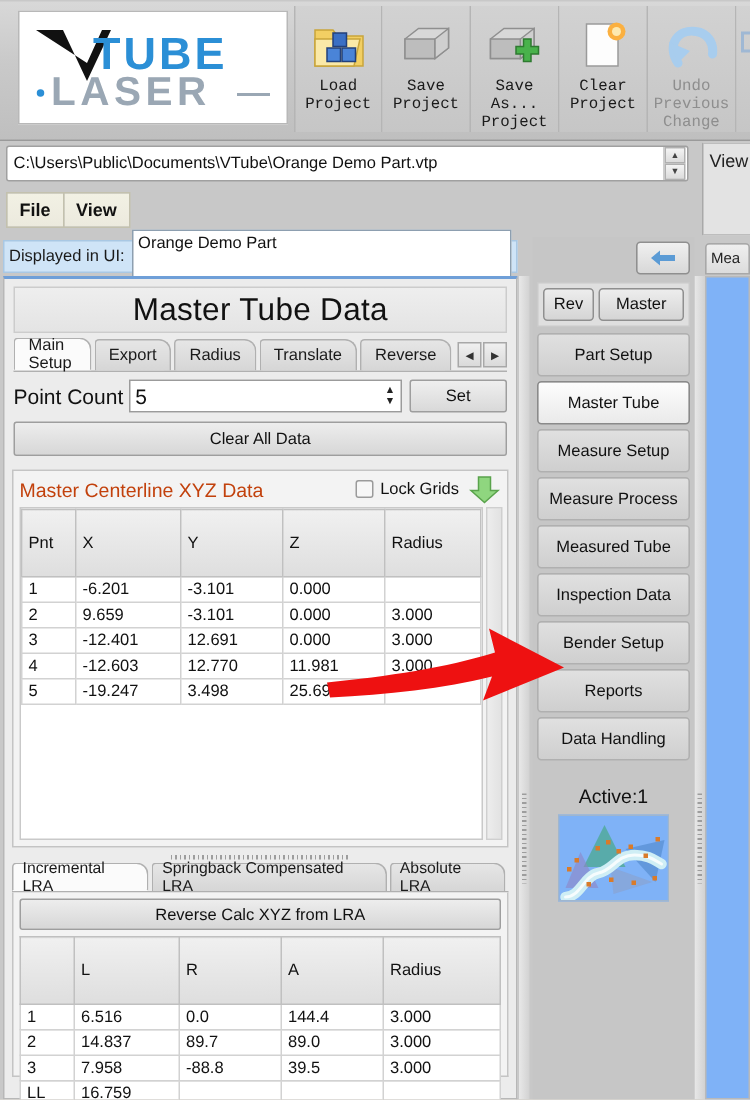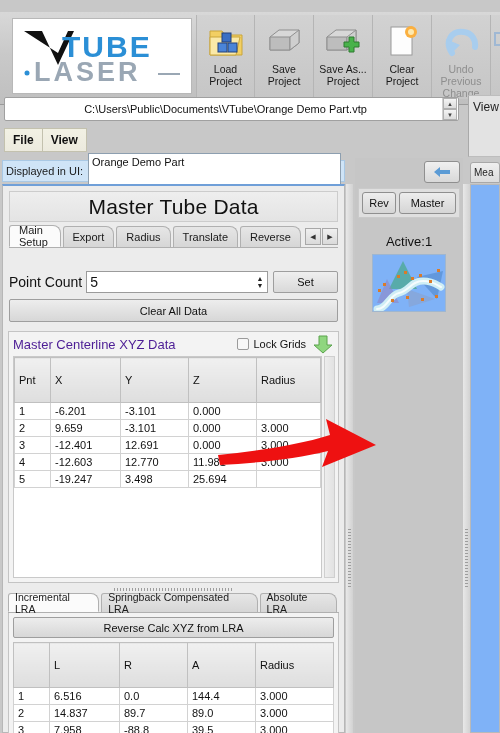--- a/index.html
+++ b/index.html
@@ -9,58 +9,59 @@
     overflow: hidden;
     background: #d4d0c8;
     font-family: "Liberation Sans", sans-serif;
     font-size: 11px;
     color: #000;
   }
   #app { position: relative; width: 500px; height: 733px; overflow: hidden; background: #c8c8c8; }
 
   
   .toolbar {
-    position: absolute; left: 0; top: 12px; width: 500px; height: 93px;
+    position: absolute; left: 0; top: 1px; width: 500px; height: 93px;
     background: linear-gradient(to bottom, #d8d8d8 0%, #c9c9c9 45%, #bfbfbf 100%);
     border-bottom: 1px solid #9a9a9a;
     display: flex; align-items: stretch;
   }
   .logo-box {
     width: 180px; margin: 6px 4px 10px 12px; background: #ffffff;
     border: 1px solid #b8b8b8; display: flex; align-items: center; justify-content: center;
     flex-shrink: 0;
   }
   .logo-svg { display: block; }
   .tb-group { display: flex; align-items: stretch; }
   .tb-btn {
     width: 59px; margin: 3px 0 5px 0;
     border-left: 1px solid #b5b5b5; border-right: 1px solid #b5b5b5;
     background: linear-gradient(to bottom,#d2d2d2,#c6c6c6);
     display: flex; flex-direction: column; align-items: center; justify-content: flex-start;
     padding-top: 7px;
     cursor: default;
+    font-family: Liberation Mono, monospace;
   }
   .tb-btn + .tb-btn { border-left: none; }
   .tb-icon { height: 40px; display: flex; align-items: center; justify-content: center; }
   .tb-label {
     font-size: 10.5px; line-height: 12px; text-align: center; color: #1a1a1a;
     margin-top: 1px; word-break: keep-all;
   }
   .tb-btn.disabled .tb-label { color: #8e8e8e; }
 
   
   .pathbar-wrap {
     position: absolute; left: 0; top: 97px; width: 466px; height: 26px;
   }
   .pathbar {
     position: absolute; left: 4px; top: 0; width: 455px; height: 24px;
     background: #fff; border: 1px solid #a0a0a0; border-radius: 2px;
     display: flex; align-items: center;
   }
-  .pathbar .ptxt { padding-left: 4px; font-size: 11px; color: #111; flex: 1; white-space: nowrap; overflow: hidden; text-align: center; }
+  .pathbar .ptxt { padding-left: 4px; font-size: 11px; color: #111; flex: 1; white-space: nowrap; overflow: hidden; }
   .spin {
     width: 15px; height: 22px; margin-right: 1px; display: flex; flex-direction: column;
     border-left: 1px solid #cfcfcf;
   }
   .spin div {
     flex: 1; background: linear-gradient(to bottom,#f4f4f4,#dcdcdc);
     border: 1px solid #b0b0b0; display: flex; align-items: center; justify-content: center;
     font-size: 6px; color: #444; line-height: 1;
   }
 
@@ -128,21 +129,21 @@
     border-bottom: 1px solid #fbfbfb; position: relative; z-index: 2;
   }
   .tab-arrows { display: flex; margin-left: 1px; align-self: center; }
   .tab-arrow {
     width: 16px; height: 17px; background: linear-gradient(to bottom,#f0f0f0,#dadada);
     border: 1px solid #a8a8a8; display: flex; align-items: center; justify-content: center;
     font-size: 7px; color: #333; margin-left: 1px;
   }
 
   
-  .pc-row { margin: 23px 6px 0 6px; height: 22px; display: flex; align-items: center; }
+  .pc-row { margin: 5px 6px 0 6px; height: 22px; display: flex; align-items: center; }
   .pc-label { font-size: 14px; color: #111; margin-right: 4px; white-space: nowrap; }
   .pc-input-wrap {
     flex: 1; height: 22px; background: #fff; border: 1px solid #9b9b9b;
     display: flex; align-items: center;
   }
   .pc-input { flex: 1; padding-left: 3px; font-size: 14px; color: #111; }
   .pc-spin { width: 14px; height: 20px; display: flex; flex-direction: column; justify-content: center; align-items: center; }
   .pc-spin span { font-size: 7px; line-height: 7px; color: #222; }
   .btn-set {
     width: 65px; height: 22px; margin-left: 5px;
@@ -158,21 +159,21 @@
     display: flex; align-items: center; justify-content: center;
     font-size: 11px; color: #111; cursor: default;
   }
 
   
   .xyz-block {
     margin: 9px 5px 0 5px; background: #f3f3f3; border: 1px solid #c4c4c4;
     height: 252px; position: relative;
   }
   .xyz-head { height: 24px; display: flex; align-items: center; padding: 0 4px; }
-  .xyz-title { font-size: 13px; color: #4c1d95; flex: 1; }
+  .xyz-title { font-size: 13px; color: #c2410c; flex: 1; }
   .chk { width: 12px; height: 12px; border: 1px solid #9b9b9b; background: #f7f7f7; margin-right: 4px; border-radius: 2px; }
   .chk-label { font-size: 11px; color: #111; margin-right: 6px; }
   .green-arrow { width: 22px; height: 20px; }
 
   table.grid { border-collapse: collapse; width: 100%; table-layout: fixed; }
   table.grid th {
     background: linear-gradient(to bottom,#f0f0f0,#dedede);
     border: 1px solid #c0c0c0; font-size: 11px; font-weight: normal;
     text-align: left; padding: 16px 4px; color: #111; height: 29px;
   }
@@ -576,20 +577,31 @@
           <path d="M7 1 L7 4 L17 4 L17 8 L7 8 L7 11 L1 6 Z" fill="#5b9bd5"></path>
         </svg>
       </div>
     </div>
 
     <div class="revmaster">
       <div class="btn-rev">Rev</div>
       <div class="btn-master">Master</div>
     </div>
 
+    <div class="nav-list">
+      <div class="nav-btn">Part Setup</div>
+      <div class="nav-btn selected">Master Tube</div>
+      <div class="nav-btn">Measure Setup</div>
+      <div class="nav-btn">Measure Process</div>
+      <div class="nav-btn">Measured Tube</div>
+      <div class="nav-btn">Inspection Data</div>
+      <div class="nav-btn">Bender Setup</div>
+      <div class="nav-btn">Reports</div>
+      <div class="nav-btn">Data Handling</div>
+    </div>
 
     <div class="active-label">Active:1</div>
     <div class="thumb">
       <svg width="74" height="58" viewBox="0 0 74 58">
         <rect width="74" height="58" fill="#7fb2f7"></rect>
         <polygon points="30,6 44,34 16,34" fill="#4aa88c" opacity="0.72"></polygon>
         <polygon points="44,22 70,16 64,44" fill="#4f87c9" opacity="0.6"></polygon>
         <polygon points="14,24 26,48 4,48" fill="#8e86c4" opacity="0.6"></polygon>
         <polygon points="34,34 62,44 36,52" fill="#8e9ec4" opacity="0.5"></polygon>
         <path d="M4 54 C14 54 16 40 26 38 C36 36 38 26 50 26 C60 26 64 30 68 32" fill="none" stroke="#cfeef5" stroke-width="7" stroke-linecap="round"></path>

